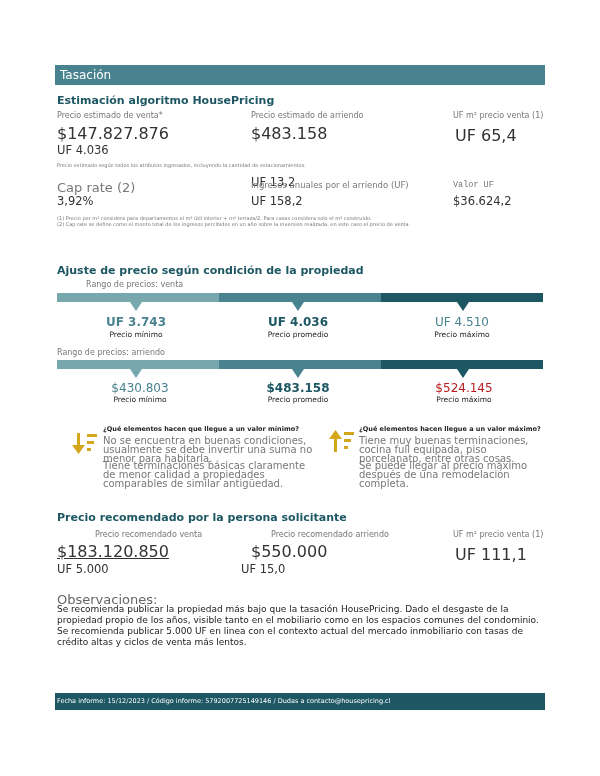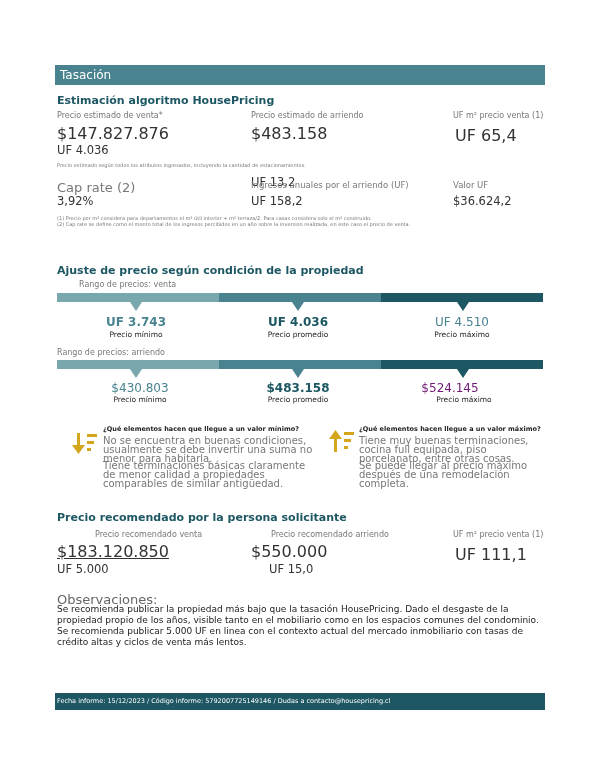--- a/index.html
+++ b/index.html
@@ -41,29 +41,29 @@
 <div class="abs big" style="left:455px;top:126px;">UF 65,4</div>
 
 <div class="abs tiny" style="left:57px;top:162px;">Precio estimado según todos los atributos ingresados, incluyendo la cantidad de estacionamientos.</div>
 
 <div class="abs lbl" style="left:57px;top:180px;font-size:13px;">Cap rate (2)</div>
 <div class="abs med" style="left:57px;top:194px;">3,92%</div>
 
 <div class="abs lbl" style="left:251px;top:180px;font-size:8.5px;">Ingresos anuales por el arriendo (UF)</div>
 <div class="abs med" style="left:251px;top:194px;">UF 158,2</div>
 
-<div class="abs lbl" style="left:453px;top:180px;font-size:8.5px;">Valor UF</div>
+<div class="abs lbl" style="left:453px;top:180px;font-size:8.5px;font-family:Liberation Mono, monospace;">Valor UF</div>
 <div class="abs med" style="left:453px;top:194px;">$36.624,2</div>
 
 <div class="abs tiny" style="left:57px;top:215px;">(1) Precio por m² considera para departamentos el m² útil interior + m² terraza/2. Para casas considera solo el m² construido.</div>
 <div class="abs tiny" style="left:57px;top:221px;">(2) Cap rate se define como el monto total de los ingresos percibidos en un año sobre la inversion realizada, en este caso el precio de venta.</div>
 
 <div class="abs section-title" style="left:57px;top:264px;">Ajuste de precio según condición de la propiedad</div>
 
-<div class="abs lbl" style="left:56px;top:280px;padding-left:23px;">Rango de precios: venta</div>
+<div class="abs lbl" style="left:63px;top:280px;padding-left:23px;">Rango de precios: venta</div>
 <div class="abs bar" style="left:57px;top:293px;width:486px;">
   <div class="seg" style="left:0;width:162px;background:#79a7ae;"></div>
   <div class="seg" style="left:162px;width:162px;background:#4a8390;"></div>
   <div class="seg" style="left:324px;width:162px;background:#1d5763;"></div>
 </div>
 <div class="tri abs" style="left:130px;top:302px;border-top-color:#79a7ae;"></div>
 <div class="tri abs" style="left:292px;top:302px;border-top-color:#4a8390;"></div>
 <div class="tri abs" style="left:457px;top:302px;border-top-color:#1d5763;"></div>
 <div class="rv" style="left:76px;top:315px;color:#4a8390;font-weight:bold;">UF 3.743</div>
 <div class="rl" style="left:76px;top:330px;">Precio mínimo</div>
@@ -78,21 +78,21 @@
   <div class="seg" style="left:162px;width:162px;background:#4a8390;"></div>
   <div class="seg" style="left:324px;width:162px;background:#1d5763;"></div>
 </div>
 <div class="tri abs" style="left:130px;top:369px;border-top-color:#79a7ae;"></div>
 <div class="tri abs" style="left:292px;top:369px;border-top-color:#4a8390;"></div>
 <div class="tri abs" style="left:457px;top:369px;border-top-color:#1d5763;"></div>
 <div class="rv" style="left:80px;top:381px;color:#4a8390;">$430.803</div>
 <div class="rl" style="left:80px;top:395px;">Precio mínimo</div>
 <div class="rv" style="left:238px;top:381px;color:#1d5763;font-weight:bold;">$483.158</div>
 <div class="rl" style="left:238px;top:395px;">Precio promedio</div>
-<div class="rv" style="left:390px;top:381px;color:#701a75;">$524.145</div>
+<div class="rv" style="left:404px;top:381px;color:#b91c1c;">$524.145</div>
 <div class="rl" style="left:404px;top:395px;">Precio máximo</div>
 
 <div class="abs" style="left:72px;top:432px;width:26px;height:24px;">
   <svg width="26" height="24" viewBox="0 0 26 24">
     <rect x="5" y="1" width="3" height="15" fill="#d4a61c"></rect>
     <polygon points="0,13 13,13 6.5,22" fill="#d4a61c"></polygon>
     <rect x="15" y="2" width="10" height="3" fill="#d4a61c"></rect>
     <rect x="15" y="9" width="7" height="3" fill="#d4a61c"></rect>
     <rect x="15" y="16" width="4" height="3" fill="#d4a61c"></rect>
   </svg>
@@ -115,21 +115,21 @@
 <div class="abs qtext" style="left:359px;top:461px;width:180px;">Se puede llegar al precio máximo después de una remodelación completa.</div>
 
 <div class="abs section-title" style="left:57px;top:511px;">Precio recomendado por la persona solicitante</div>
 
 <div class="abs lbl" style="left:57px;top:530px;margin-left:38px;">Precio recomendado venta</div>
 <div class="abs big" style="left:57px;top:542px;text-decoration:underline;">$183.120.850</div>
 <div class="abs med" style="left:57px;top:562px;">UF 5.000</div>
 
 <div class="abs lbl" style="left:251px;top:530px;padding-left:20px;">Precio recomendado arriendo</div>
 <div class="abs big" style="left:251px;top:542px;">$550.000</div>
-<div class="abs med" style="left:269px;top:562px;text-align:right;">UF 15,0</div>
+<div class="abs med" style="left:241px;top:562px;text-align:right;">UF 15,0</div>
 
 <div class="abs lbl" style="left:453px;top:530px;">UF m² precio venta (1)</div>
 <div class="abs big" style="left:455px;top:545px;">UF 111,1</div>
 
 <div class="abs obs-label" style="left:57px;top:592px;">Observaciones:</div>
 <div class="abs obs-text" style="left:57px;top:604px;">Se recomienda publicar la propiedad más bajo que la tasación HousePricing. Dado el desgaste de la propiedad propio de los años, visible tanto en el mobiliario como en los espacios comunes del condominio. Se recomienda publicar 5.000 UF en linea con el contexto actual del mercado inmobiliario con tasas de crédito altas y ciclos de venta más lentos.</div>
 
 <div class="abs footer">Fecha informe: 15/12/2023 / Código informe: 5792007725149146 / Dudas a contacto@housepricing.cl</div>
 
 </body></html>

